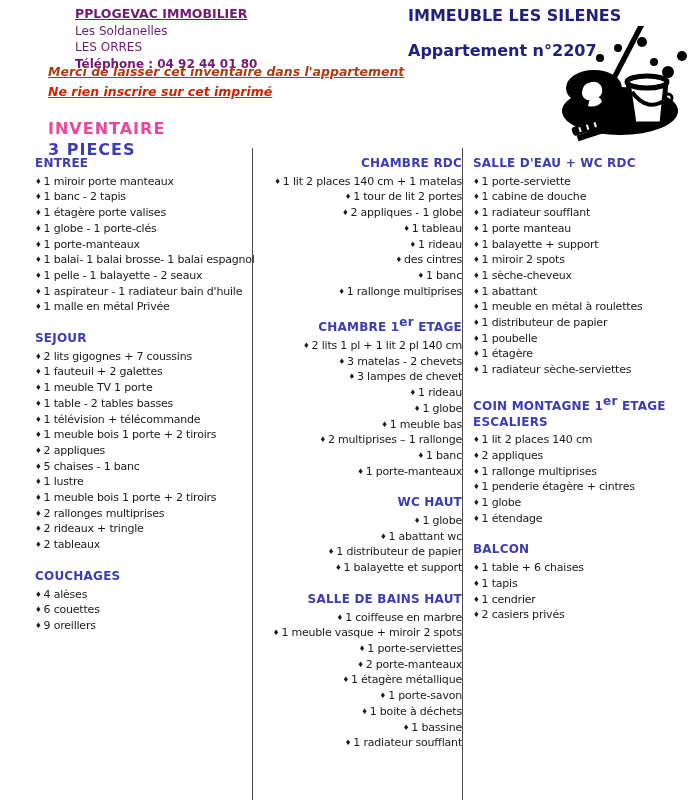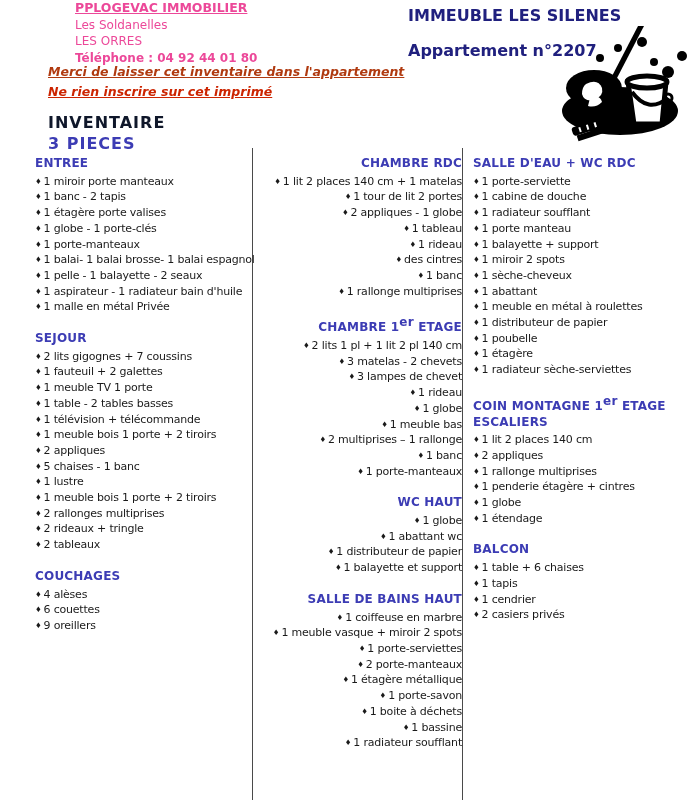--- a/index.html
+++ b/index.html
@@ -1,32 +1,32 @@
 <!DOCTYPE html>
 <html><head>
 <meta charset="utf-8">
 <style>
   html,body{margin:0;padding:0;}
   body{
     width:688px;height:800px;background:#ffffff;position:relative;overflow:hidden;
     font-family:"DejaVu Sans",sans-serif;color:#1a1a1a;
   }
   
-  .agency{position:absolute;left:75px;top:0;line-height:16.5px;font-size:12px;color:#ec4899;}
+  .agency{position:absolute;left:75px;top:6px;line-height:16.5px;font-size:12px;color:#701a75;}
   .agency .name{font-weight:bold;text-decoration:underline;font-size:12.5px;}
   .agency .phone{font-weight:bold;}
   .building{position:absolute;left:408px;top:6px;font-size:16px;color:#20207e;font-weight:bold;}
   .building .apt{margin-top:16px;}
   .clipart{position:absolute;left:542px;top:26px;width:146px;height:118px;}
   
   .center-zone{position:absolute;left:48px;right:0;top:62px;text-align:left;}
   .notice{font-style:italic;font-weight:bold;text-decoration:underline;font-size:12.5px;line-height:20px;}
   .notice.l1{color:#b03a10;}
   .notice.l2{color:#cc2400;}
-  .doc-title{color:#0f172a;font-weight:bold;font-size:16px;line-height:21px;margin-top:10px;letter-spacing:1px;}
+  .doc-title{color:#ec4899;font-weight:bold;font-size:16px;line-height:21px;margin-top:16px;letter-spacing:1px;}
   .doc-subtitle{color:#3c3cb4;font-weight:bold;font-size:16px;line-height:21px;letter-spacing:1px;}
   
   .columns{position:absolute;left:0;top:148px;width:688px;height:652px;display:flex;}
   .col{box-sizing:border-box;padding-top:8px;}
   .col1{width:253px;padding-left:35px;border-right:1px solid #4a4a4a;}
   .col2{width:210px;padding-left:10px;border-right:1px solid #4a4a4a;text-align:right;}
   .col3{flex:1;padding-left:10px;}
   .section{margin-top:16px;}
   .section:first-child{margin-top:0;}
   .sec-title{color:#3c3cb4;font-weight:bold;font-size:12px;line-height:15.7px;margin-bottom:2px;letter-spacing:0.2px;}

